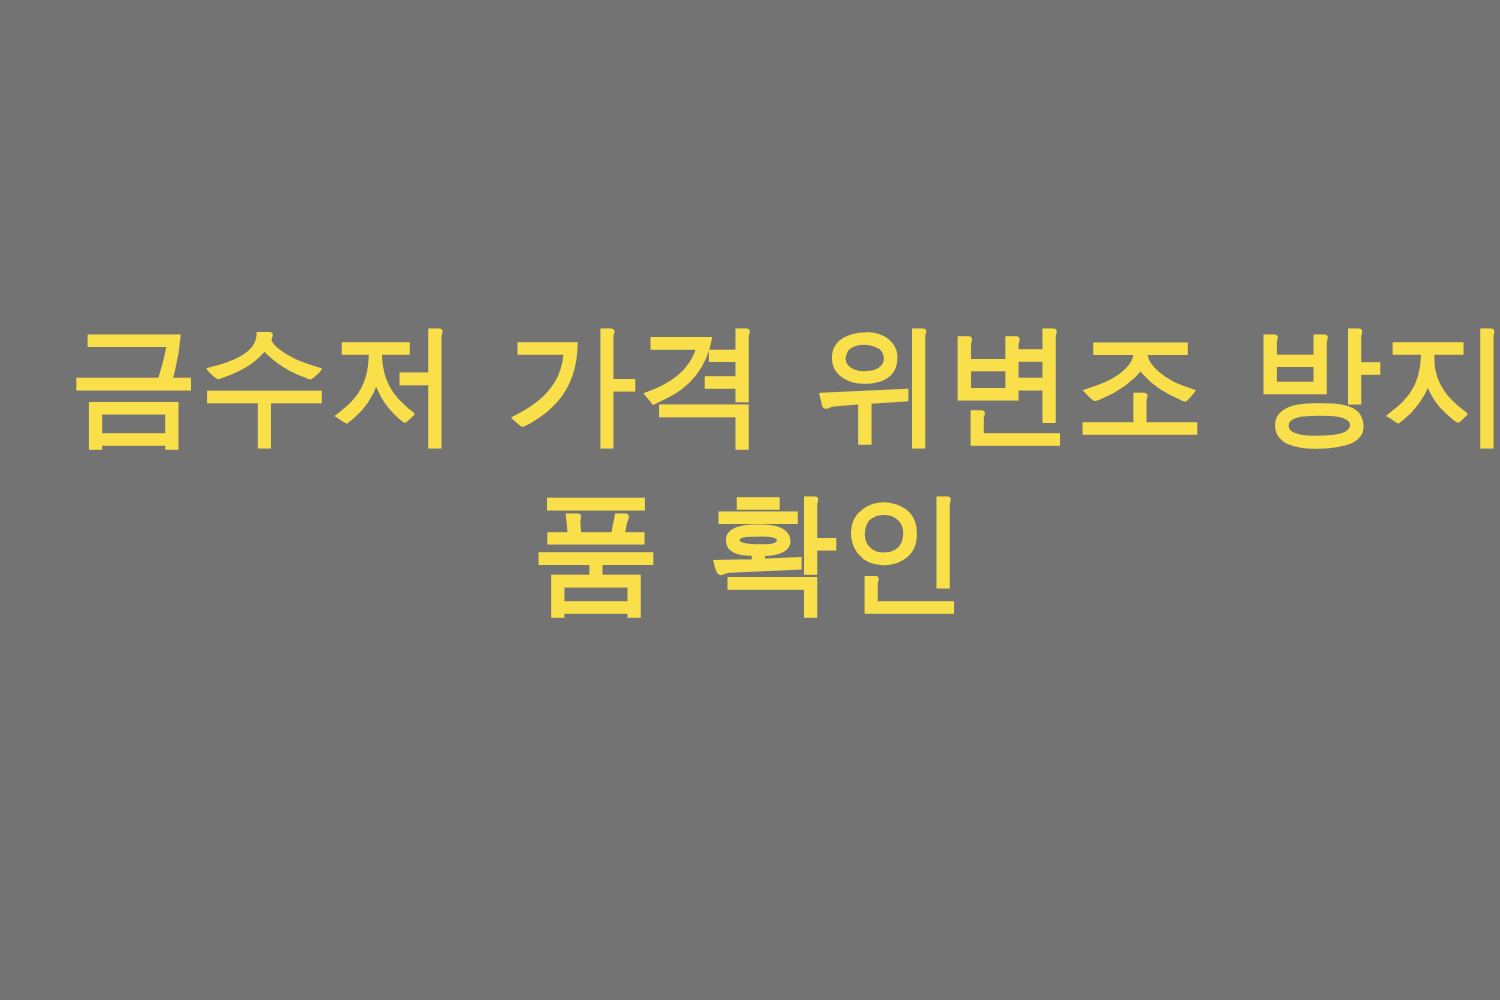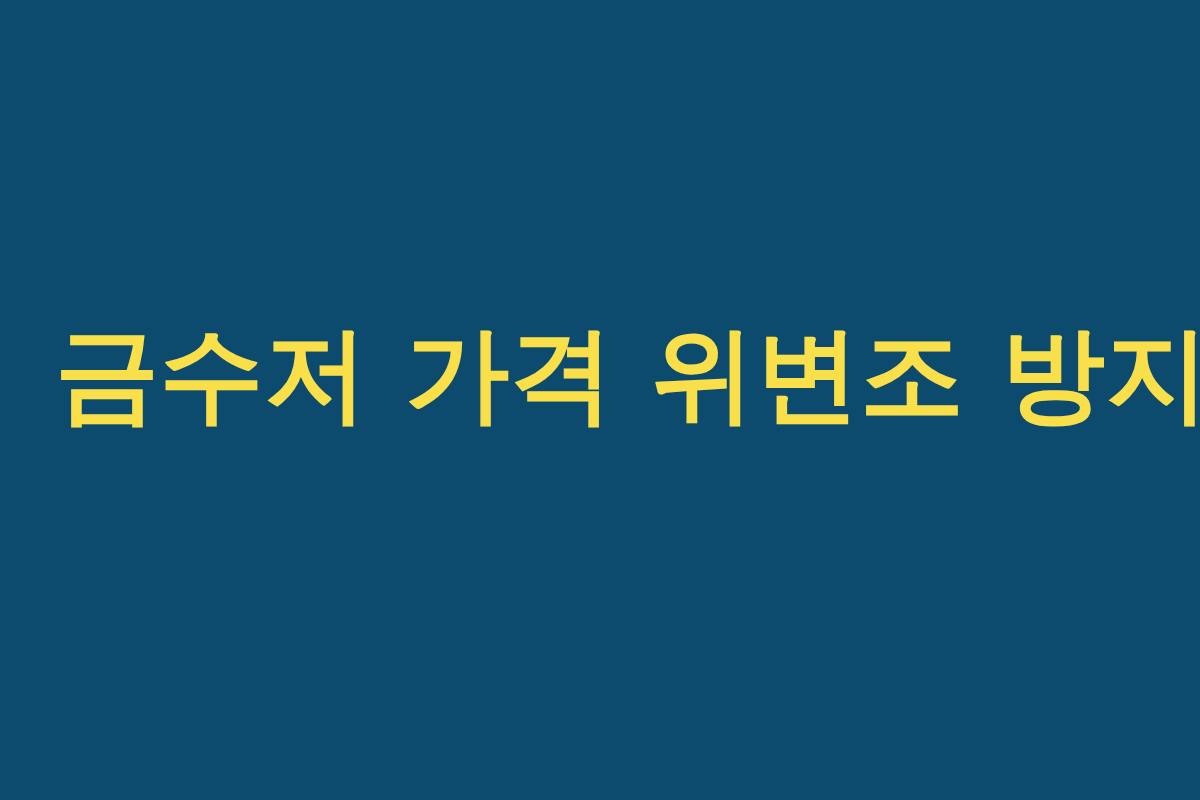--- a/index.html
+++ b/index.html
@@ -60,23 +60,24 @@
     padding: 0;
     overflow: hidden;
     clip: rect(0 0 0 0);
     white-space: nowrap;
     border: 0;
   }
 </style>
 </head>
 <body>
 
-<div class="banner" style="background-color: #0c4a6e;">
+<div class="banner" style="background-color: #737373;">
 
   <h1 class="headline" style="color: rgb(249, 224, 75);">
 
     <span class="sr-only">금수저 가격 위변조 방지 보안 스티커 확인 및 정품 확인</span>
 
     <span class="headline-line">금수저 가격 위변조 방지</span>
 
 
+    <span class="headline-line">품 확인</span>
   </h1>
 </div>
 
 </body></html>

